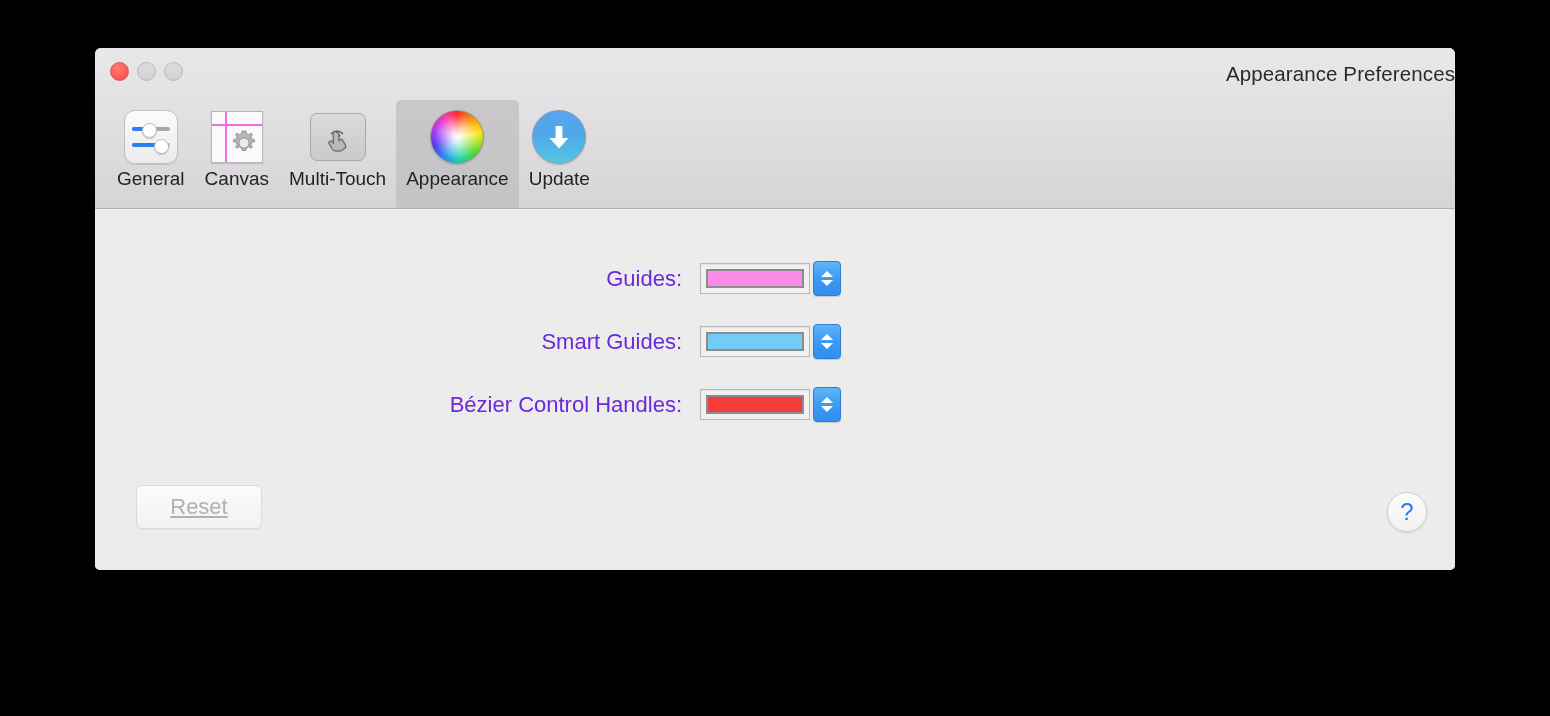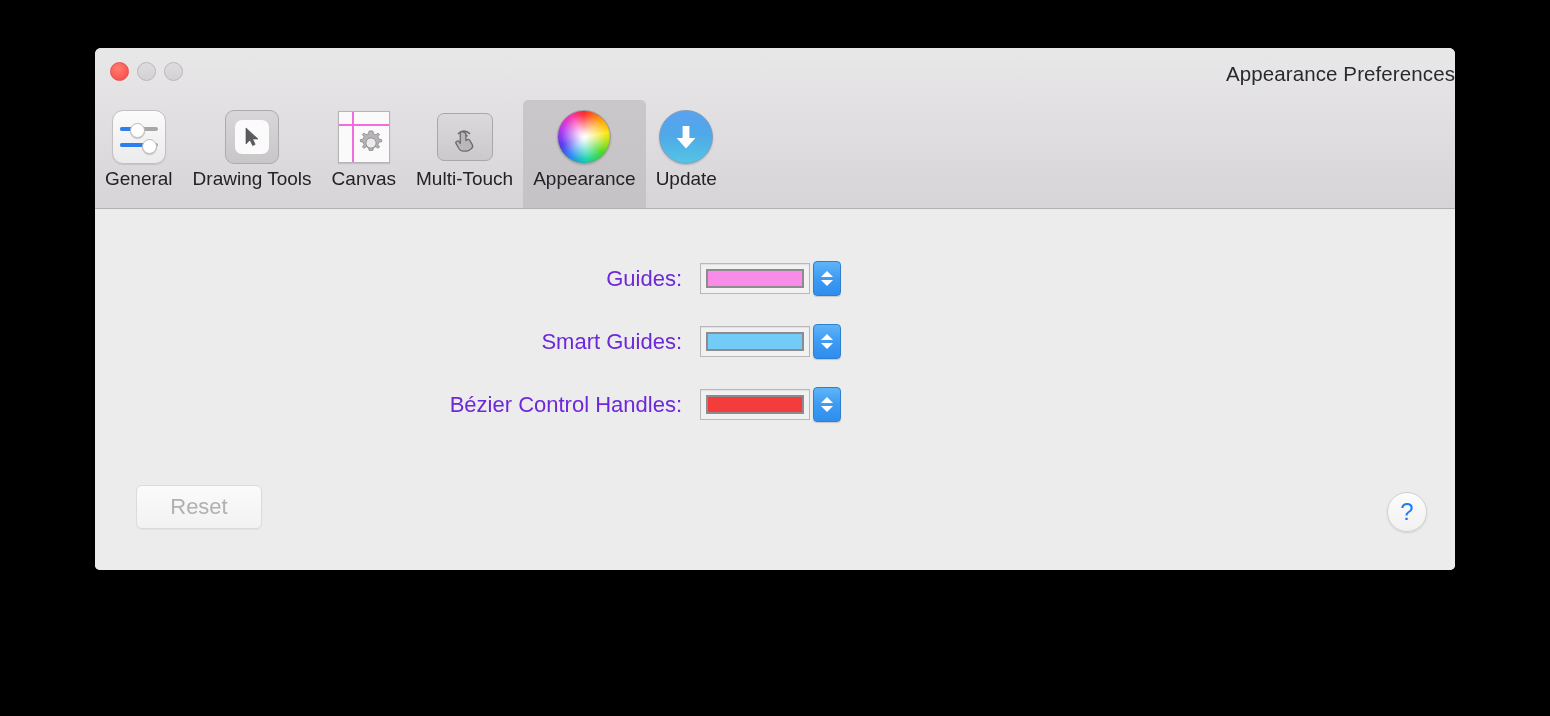--- a/index.html
+++ b/index.html
@@ -68,21 +68,21 @@
   }
 
   
   .toolbar {
     position: absolute;
     left: 0;
     bottom: 0;
     height: 110px;
     display: flex;
     align-items: flex-end;
-    padding-left: 0;
+    padding-left: 12px;
   }
   .tab {
     width: auto;
     min-width: 74px;
     height: 108px;
     padding: 6px 10px 0 10px;
     box-sizing: border-box;
     display: flex;
     flex-direction: column;
     align-items: center;
@@ -265,20 +265,21 @@
     width: 124px;
     height: 42px;
     border-radius: 6px;
     background: linear-gradient(to bottom, #fbfbfb, #f3f2f3);
     border: 1px solid #dcdadc;
     box-shadow: 0 1px 1px rgba(0,0,0,0.05);
     display: flex; align-items: center; justify-content: center;
     font-size: 22px;
     color: #b2b0b2;
     cursor: default;
+    text-decoration: underline;
   }
   .help-btn {
     position: absolute;
     right: 28px;
     bottom: 38px;
     width: 38px;
     height: 38px;
     border-radius: 50%;
     background: linear-gradient(to bottom, #fcfcfc, #f2f1f2);
     border: 1px solid #d2d0d2;
@@ -315,32 +316,20 @@
             <div class="fill" style="left:7px; width:14px; top:16px;"></div>
             <div class="knob" style="left:17px; top:11.5px;"></div>
             <div class="track" style="left:7px; right:7px; top:32px;"></div>
             <div class="fill" style="left:7px; width:26px; top:32px;"></div>
             <div class="knob" style="left:29px; top:27.5px;"></div>
           </div>
         </div>
         <div class="tab-label">General</div>
       </div>
 
-      <div class="tab">
-        <div class="tab-icon">
-          <div class="ic-cursor">
-            <div class="inner">
-              <svg width="16" height="20" viewBox="0 0 16 20" aria-hidden="true">
-                <path d="M2 1 L2 17 L6 13 L8.6 18.6 L11.2 17.4 L8.6 12 L14 12 Z" fill="#5b5b5f" stroke="#4a4a4e" stroke-width="0.6" stroke-linejoin="round"></path>
-              </svg>
-            </div>
-          </div>
-        </div>
-        <div class="tab-label">Drawing Tools</div>
-      </div>
 
       <div class="tab">
         <div class="tab-icon">
           <div class="ic-canvas">
             <div class="guide-v"></div>
             <div class="guide-h"></div>
             <svg width="30" height="30" viewBox="0 0 24 24" style="position:absolute;right:3px;bottom:4px;" aria-hidden="true">
               <g fill="#b6b4b6" stroke="#8e8c8e" stroke-width="0.7">
                 <path d="M12 2.4 l1.5 0 0.5 2.2 1.9 0.8 1.8-1.3 1.1 1.1 -1.3 1.8 0.8 1.9 2.2 0.5 0 1.5 -2.2 0.5 -0.8 1.9 1.3 1.8 -1.1 1.1 -1.8-1.3 -1.9 0.8 -0.5 2.2 -1.5 0 -1.5 0 -0.5-2.2 -1.9-0.8 -1.8 1.3 -1.1-1.1 1.3-1.8 -0.8-1.9 -2.2-0.5 0-1.5 2.2-0.5 0.8-1.9 -1.3-1.8 1.1-1.1 1.8 1.3 1.9-0.8 0.5-2.2 z"></path>
                 <circle cx="12" cy="12" r="4.1" fill="#eceaec"></circle>

